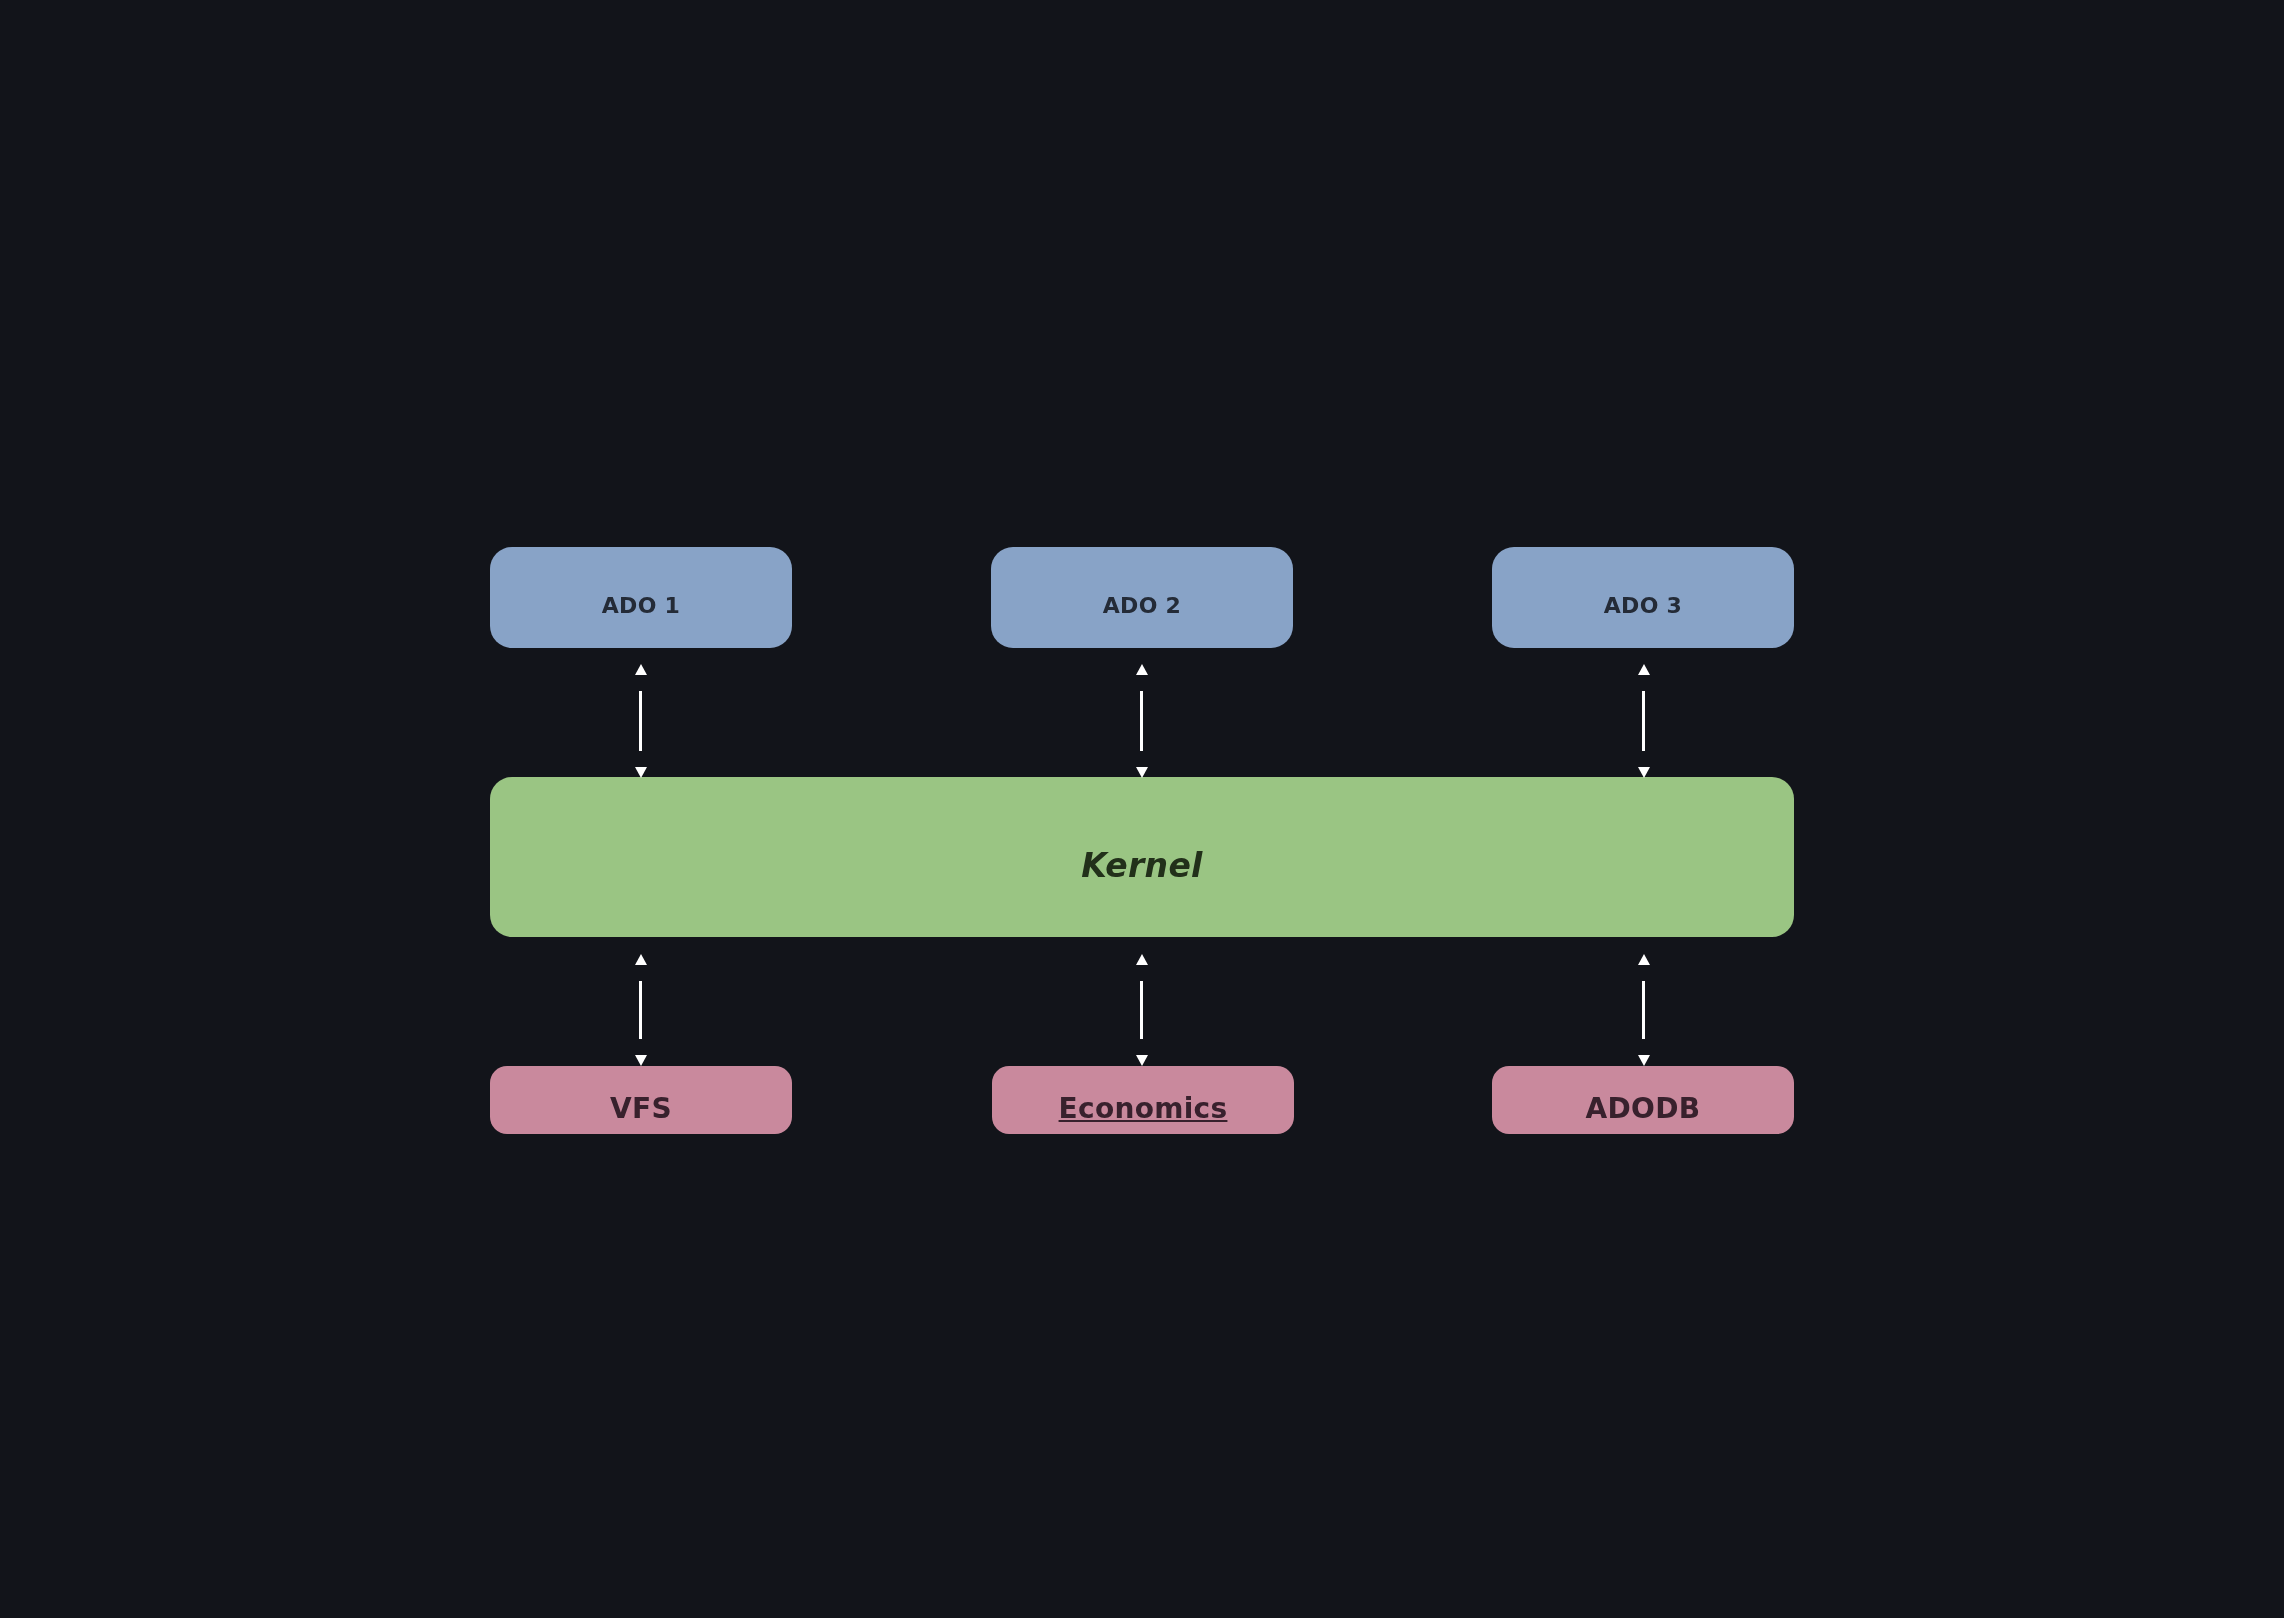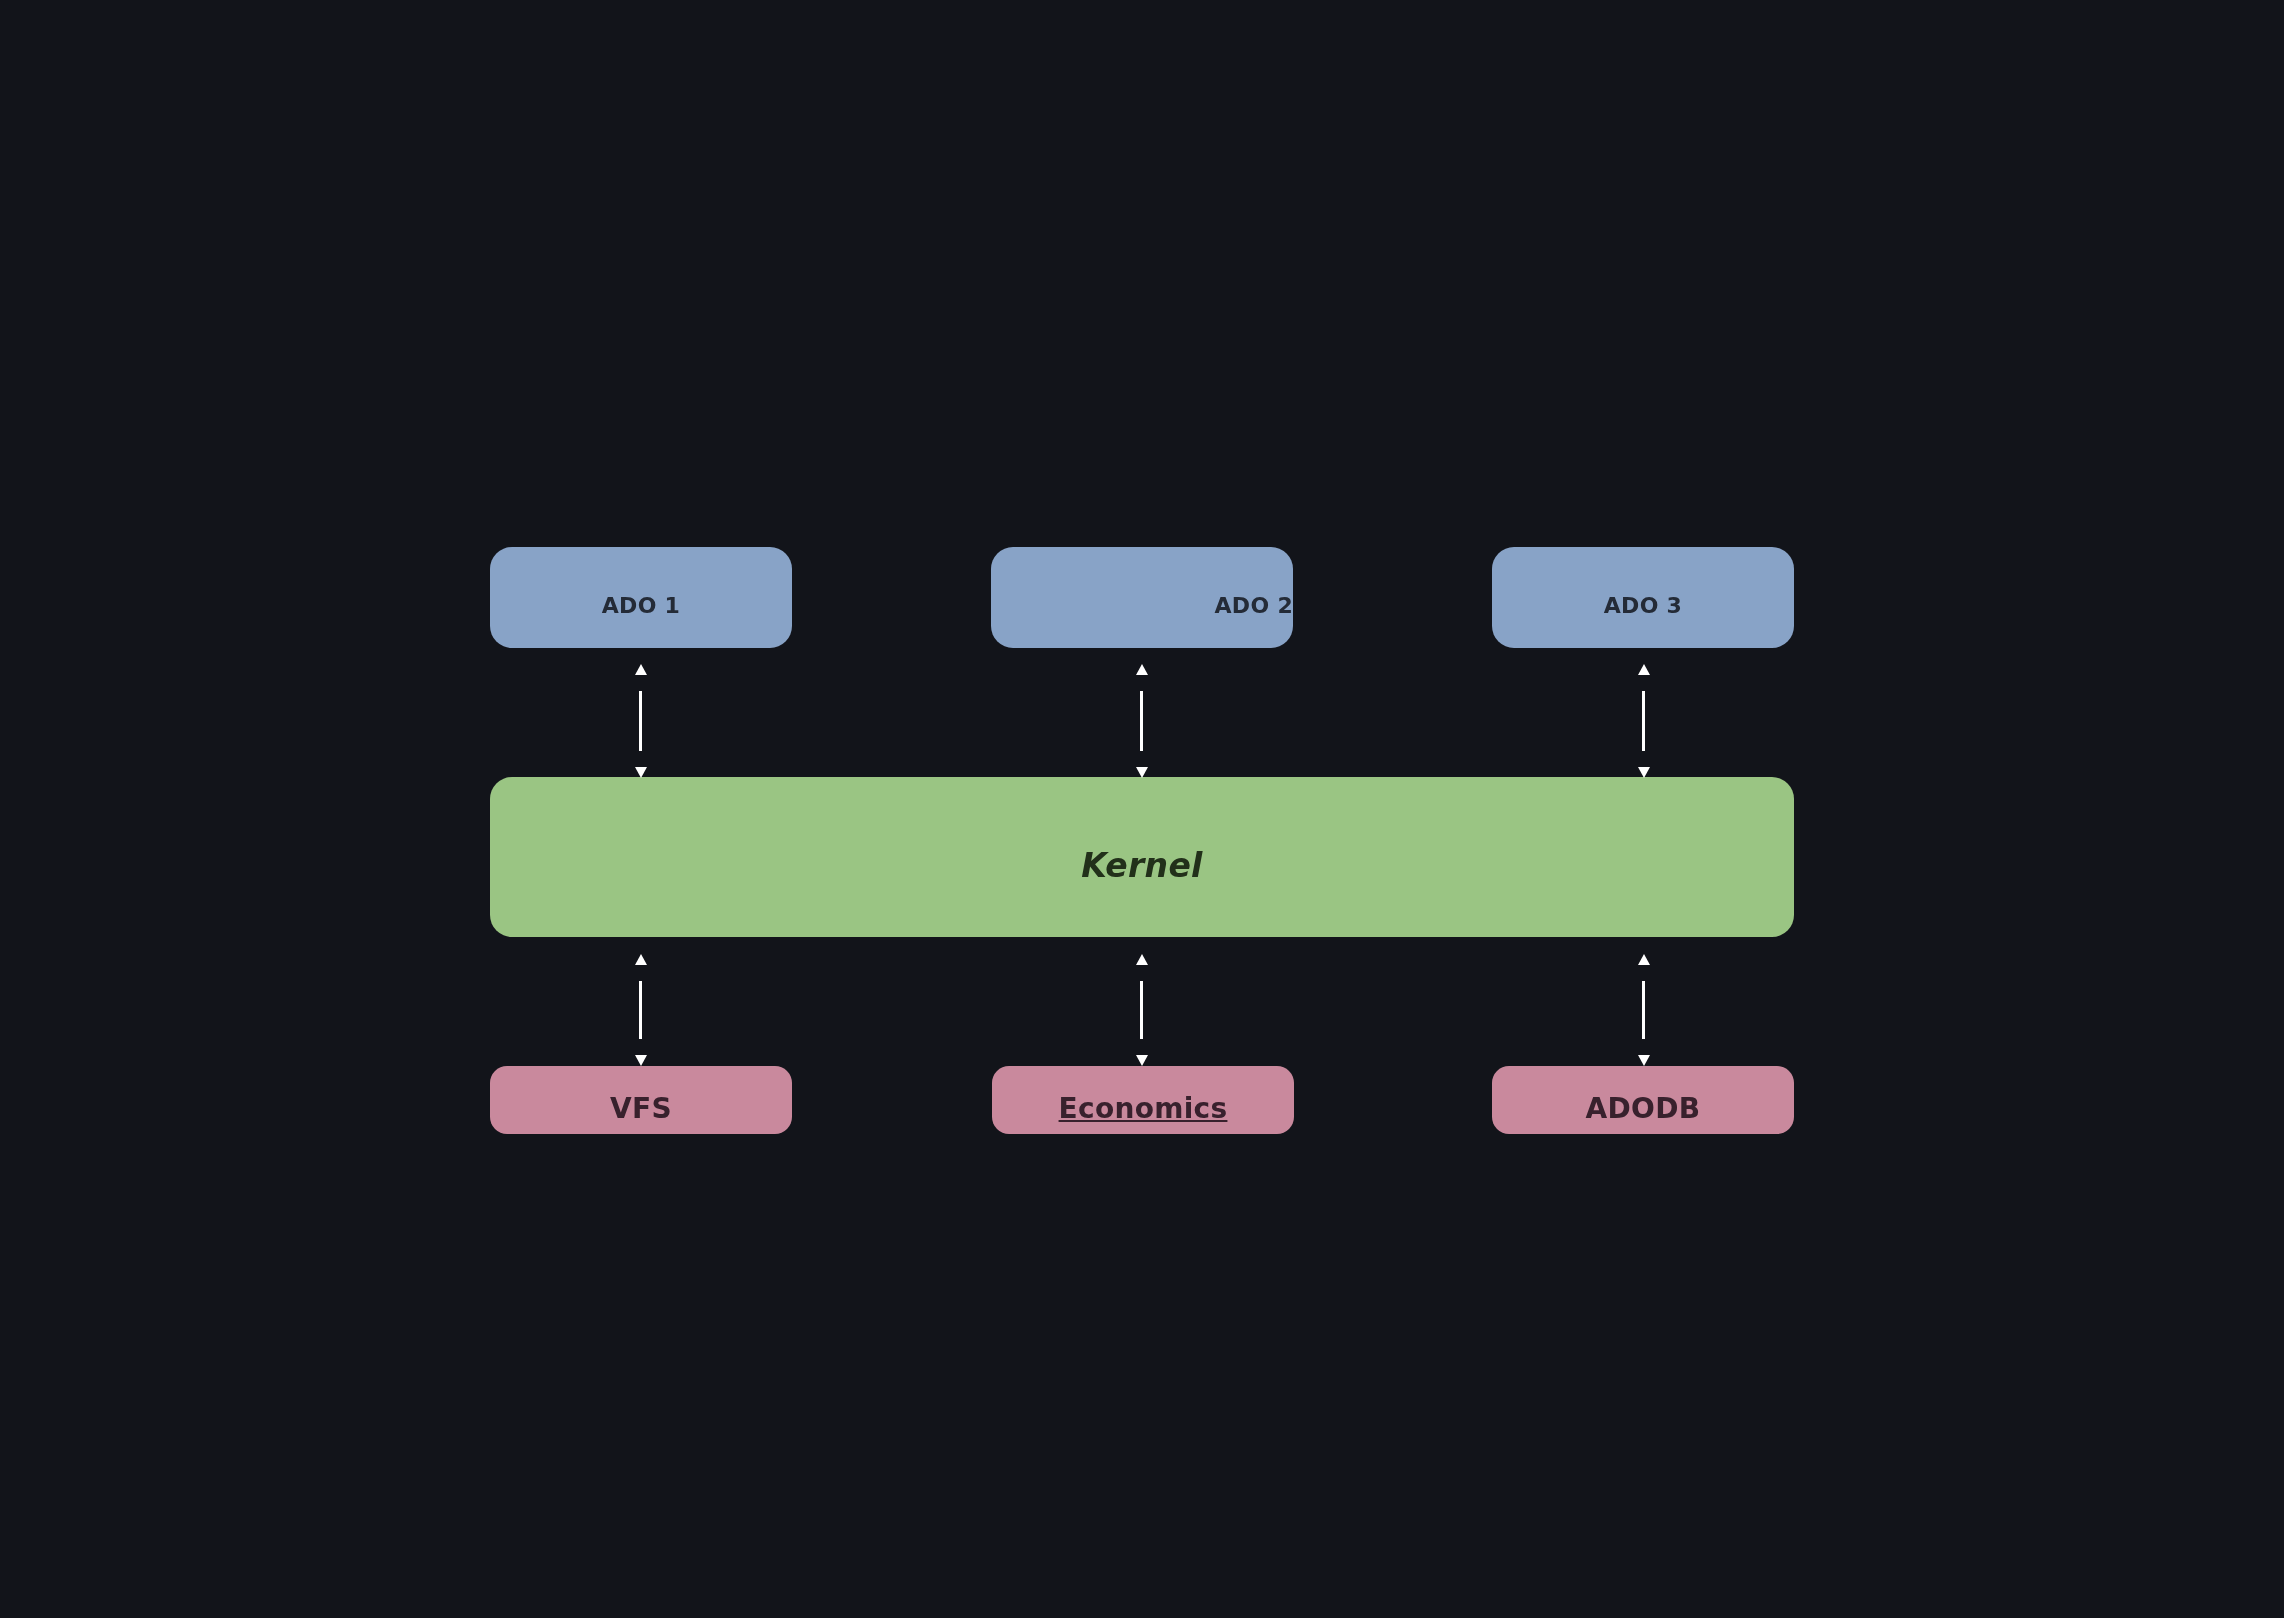--- a/index.html
+++ b/index.html
@@ -18,21 +18,21 @@
 
   .node{
     position:absolute;display:flex;align-items:center;justify-content:center;
     font-weight:700;letter-spacing:0.3px;text-align:center;
   }
   .node.top-row{
     width:302px;height:101px;top:515px;border-radius:22px;
     background:var(--top-fill);color:var(--top-text);font-size:22px;
   }
   .pos-ado1{left:490px;}
-  .pos-ado2{left:991px;justify-content:flex-end;}
+  .pos-ado2{left:991px;}
   .pos-ado3{left:1492px;}
 
   .node.kernel-node{
     left:490px;top:745px;width:1304px;height:160px;border-radius:22px;
     background:var(--middle-fill);color:var(--middle-text);font-size:33px;font-style:italic;
   }
 
   .node.bottom-row{
     width:302px;height:68px;top:1034px;border-radius:17px;
     background:var(--bottom-fill);color:var(--bottom-text);font-size:28px;

